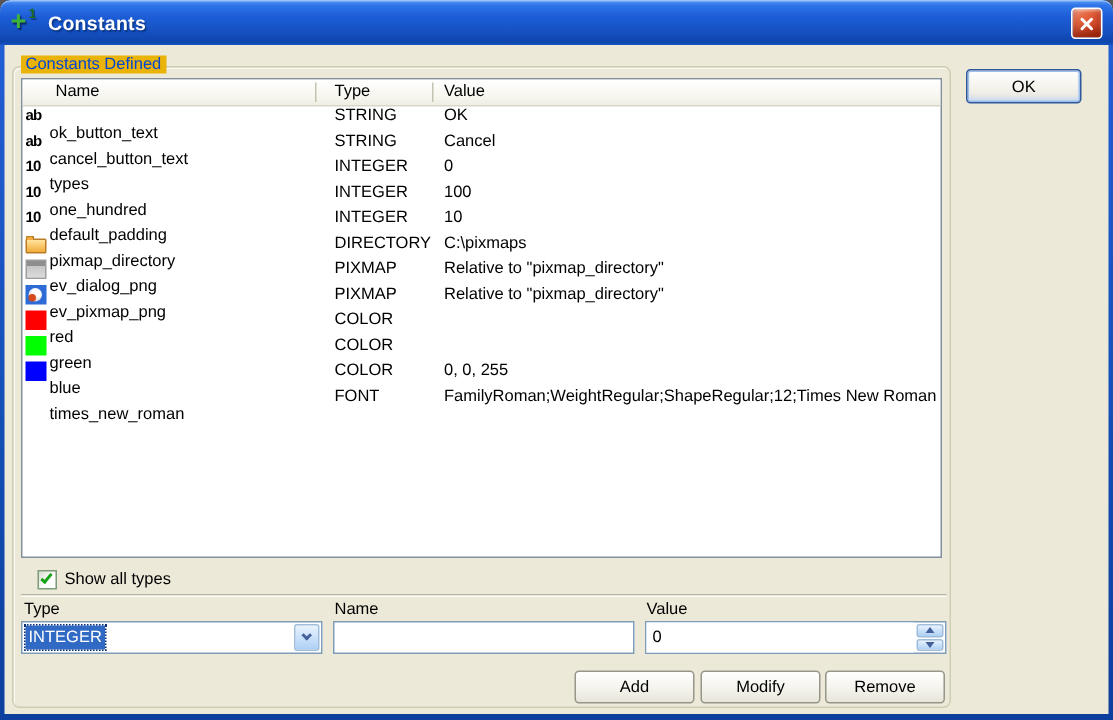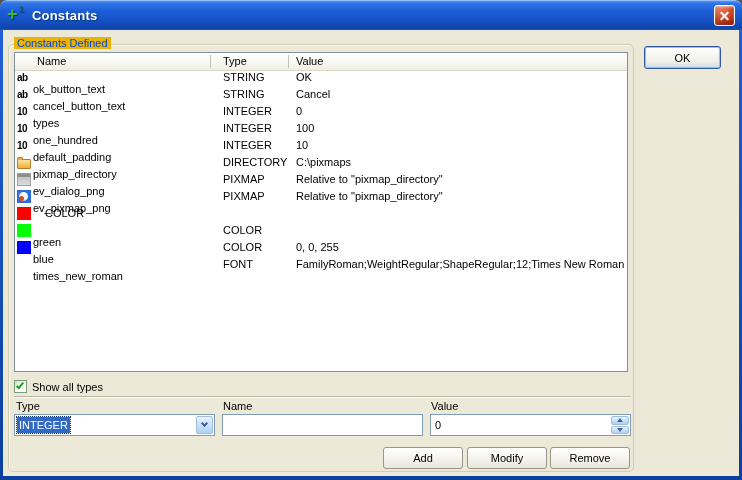--- a/index.html
+++ b/index.html
@@ -75,21 +75,21 @@
     background:linear-gradient(180deg,#8E8E8E 0%,#8E8E8E 30%,#C6C6C6 31%,#DCDCDC 100%); }
   .icon-orb { width:13px; height:13px; background:#2E6BD6; }
   .icon-orb i { position:absolute; left:2px; top:2px; width:9px; height:9px; border-radius:50%;
     background:radial-gradient(circle at 65% 30%, #ffffff 0 35%, #D9D9D9 65%, #9A9A9A 100%); }
   .icon-orb i::after { content:''; position:absolute; left:0; top:4px; width:5px; height:5px;
     border-radius:50%; background:#D44A1E; }
   .icon-swatch { width:13px; height:13px; }
   .icon-none { width:13px; }
 
   
-  .checkbox-row { position:absolute; left:11px; top:350px; display:flex; align-items:center; }
+  .checkbox-row { position:absolute; left:22px; top:350px; display:flex; }
   .checkbox { width:13px; height:13px; border:1px solid #7D9B78; background:linear-gradient(135deg,#DADAD2,#FFFFFF 60%);
     display:flex; align-items:flex-start; justify-content:flex-start; }
   .checkmark { width:4px; height:8px; border-right:2px solid #17A317; border-bottom:2px solid #17A317;
     transform:rotate(40deg); margin:0 0 0 3px; }
   .checkbox-label { margin-left:5px; }
 
   .hsep { position:absolute; left:11px; top:366px; width:617px; height:2px;
     border-top:1px solid #B7B5A2; border-bottom:1px solid #FDFCF7; }
 
   .field-label { position:absolute; top:370px; height:12px; line-height:12px; }
@@ -203,20 +203,21 @@
           <div class="trow">
             <span class="cell-icon icon-orb">
               <i></i>
             </span>
             <span class="cell-name">ev_pixmap_png</span>
             <span class="cell-type">PIXMAP</span>
             <span class="cell-value">Relative to "pixmap_directory"</span>
           </div>
           <div class="trow">
             <span class="cell-icon icon-swatch" style="background: rgb(255, 0, 0);"></span>
+            <span class="cell-name">red</span>
             <span class="cell-type">COLOR</span>
           </div>
           <div class="trow">
             <span class="cell-icon icon-swatch" style="background: rgb(0, 255, 0);"></span>
             <span class="cell-name">green</span>
             <span class="cell-type">COLOR</span>
           </div>
           <div class="trow">
             <span class="cell-icon icon-swatch" style="background: rgb(0, 0, 255);"></span>
             <span class="cell-name">blue</span>

